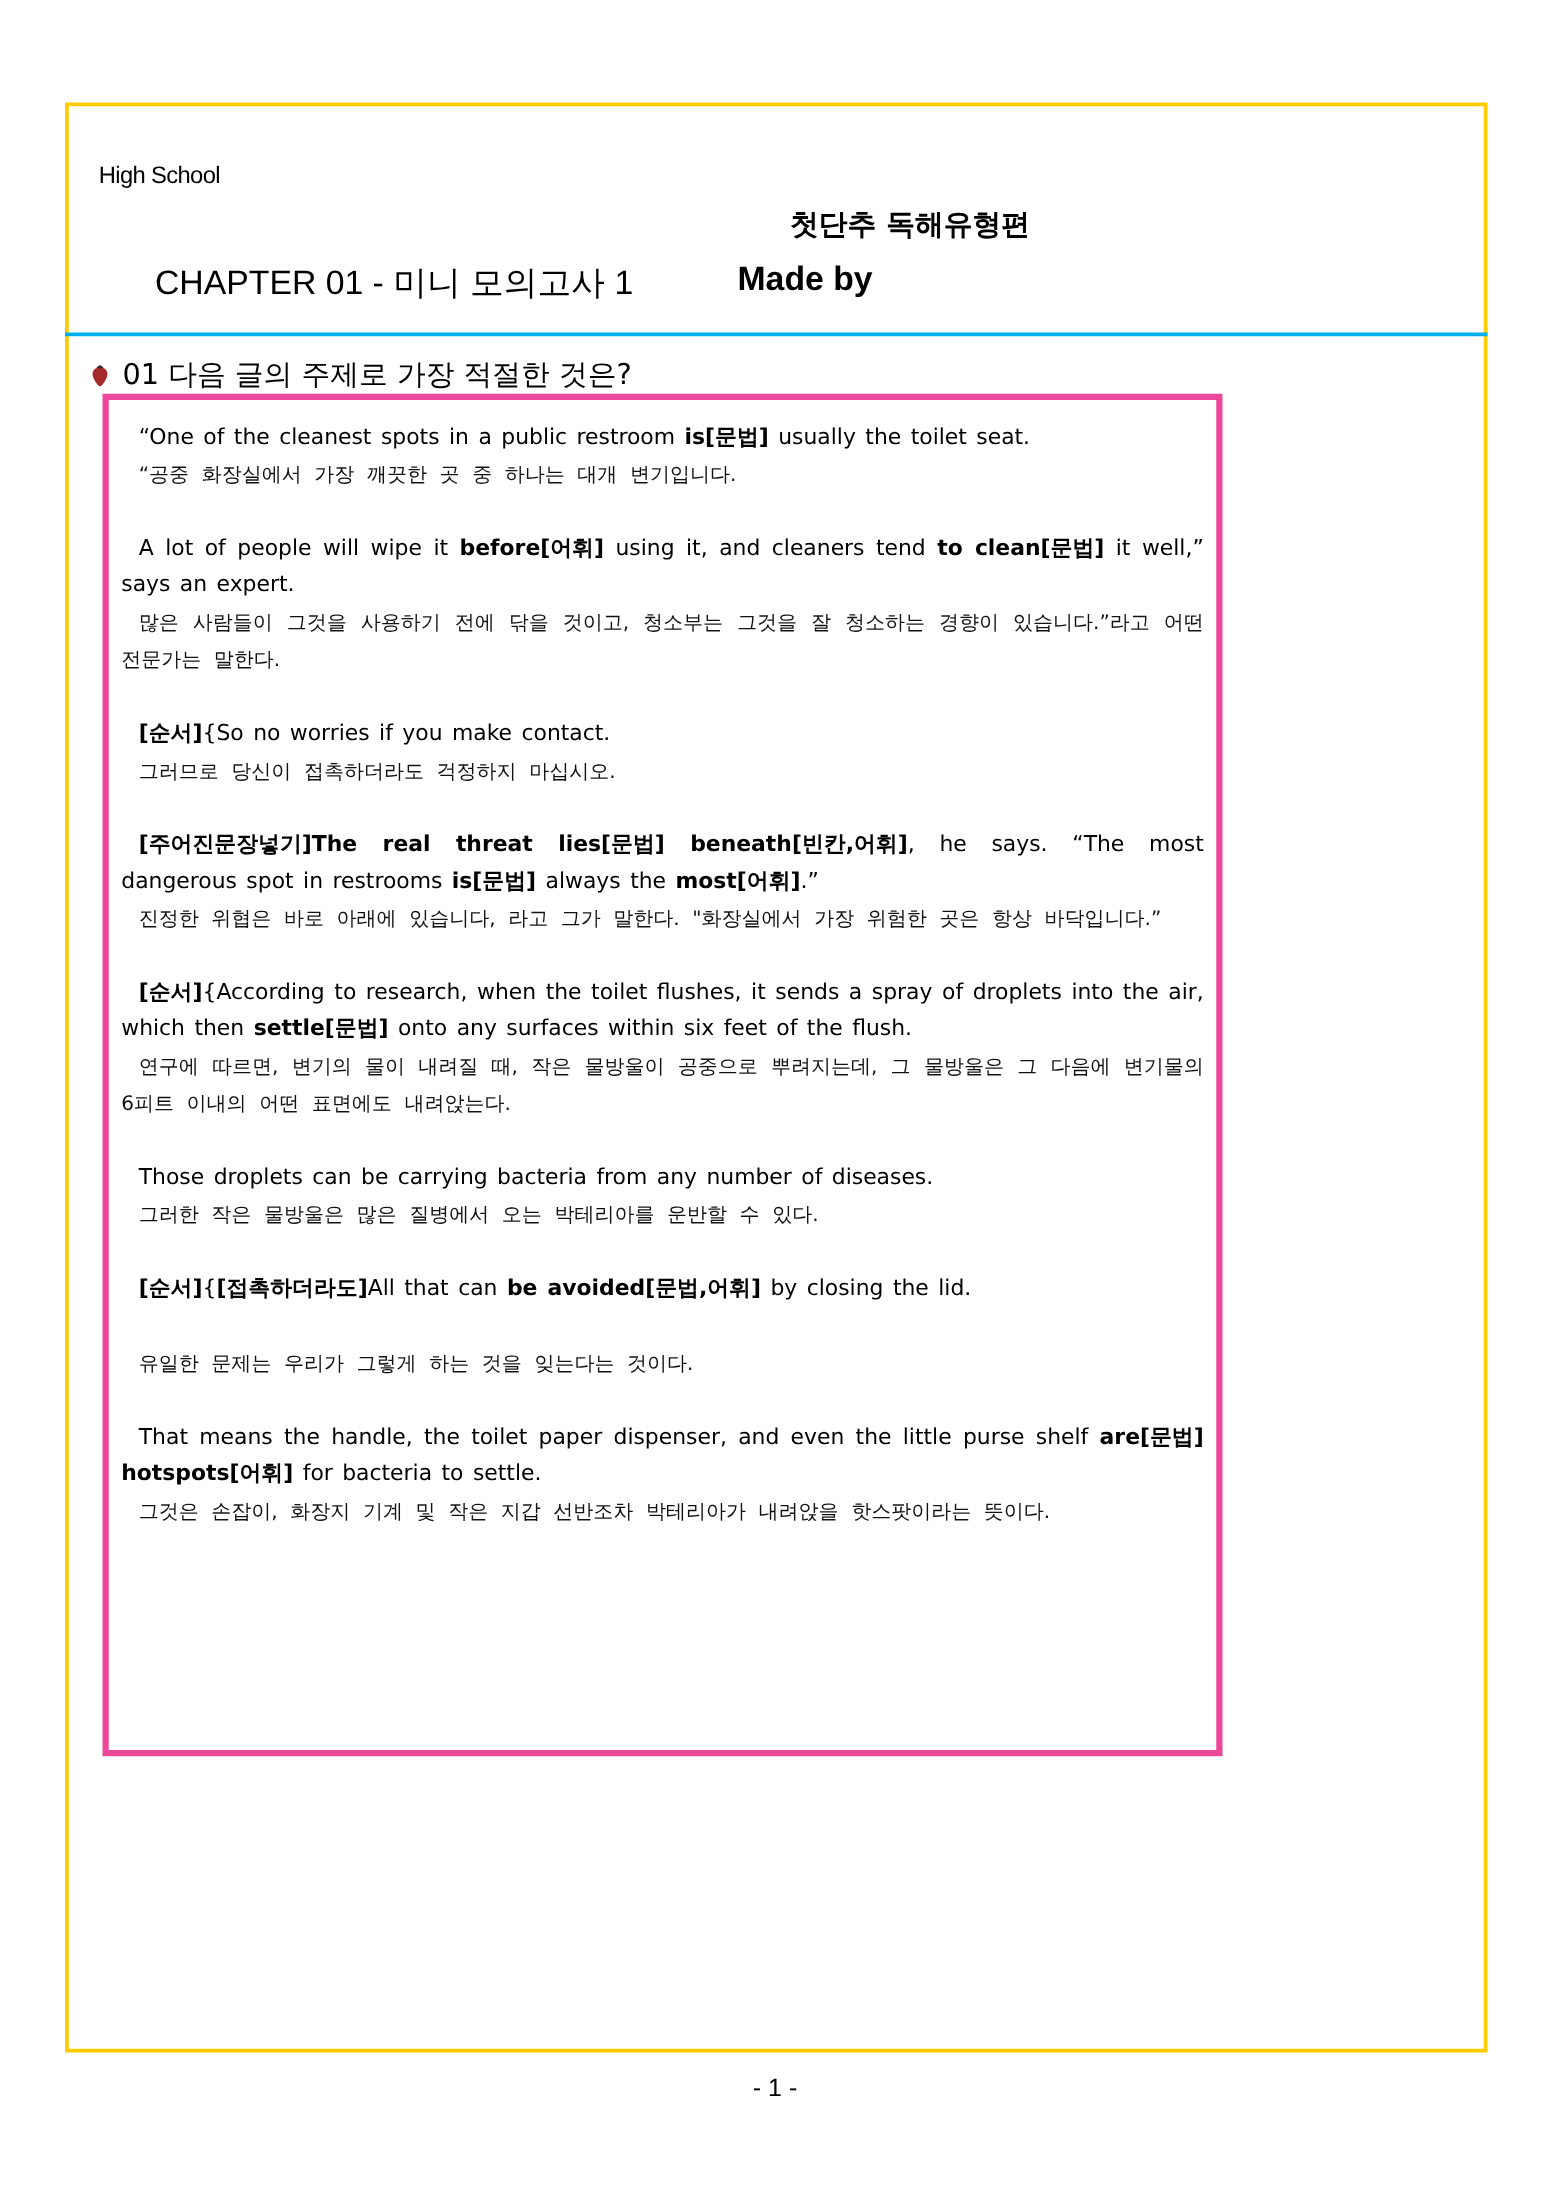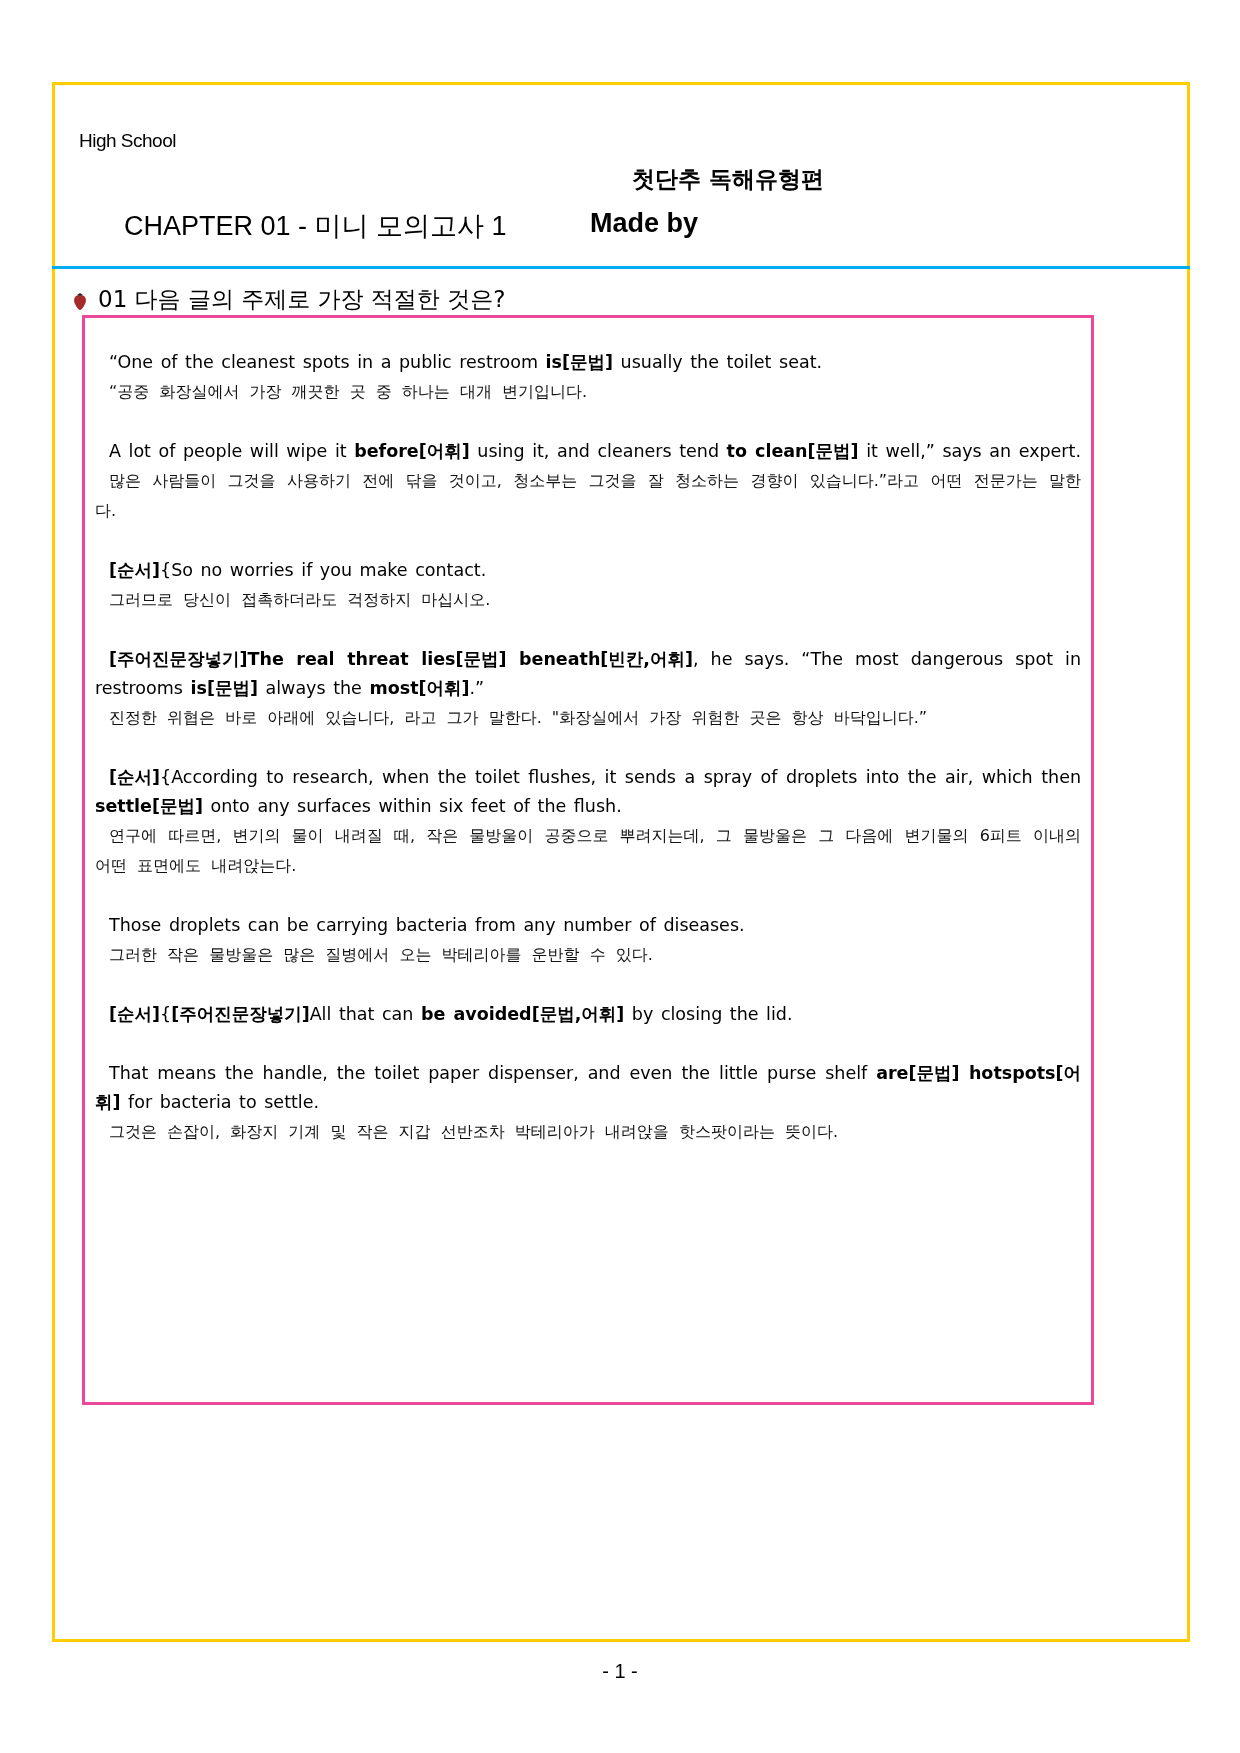--- a/index.html
+++ b/index.html
@@ -29,23 +29,23 @@
     }
     .blue-rule {
       position: absolute; left: 52px; top: 266px; width: 1138px; height: 3px; background: #00AEEF;
     }
     .question {
       position: absolute; left: 72px; top: 284px; display: flex; align-items: center;
       font-size: 23px;
     }
     .q-icon { width: 16px; height: 20px; margin-right: 10px; display: inline-block; }
     .passage {
-      position: absolute; left: 82px; top: 315px; width: 1012px; height: 1090px;
-      border: 3px solid #ec4899; box-sizing: border-box;
-      padding: 30px 10px 0 10px;
+      position: absolute; left: 82px; top: 315px; width: 896px; height: 1090px;
+      border: 5px solid #ec4899; box-sizing: border-box;
+      padding: 16px 10px 0 10px;
     }
     .para { margin-bottom: 30px; }
     .en {
       font-family: "DejaVu Sans", sans-serif; font-size: 17.5px; line-height: 29px;
       text-align: justify; text-indent: 14px; word-spacing: 2px;
     }
     .en b { font-weight: bold; }
     .ko {
       font-family: "DejaVu Sans", sans-serif; font-size: 16px; line-height: 30px;
       text-align: justify; text-indent: 14px; word-spacing: 5px; color: #111;
@@ -96,23 +96,24 @@
     </div>
     <div class="para">
       <div class="en"><b>[순서]</b><span>{According to research, when the toilet flushes, it sends a spray of droplets into the air, which then </span><b>settle[문법]</b><span> onto any surfaces within six feet of the flush.</span></div>
       <div class="ko">연구에 따르면, 변기의 물이 내려질 때, 작은 물방울이 공중으로 뿌려지는데, 그 물방울은 그 다음에 변기물의 6피트 이내의 어떤 표면에도 내려앉는다.</div>
     </div>
     <div class="para">
       <div class="en"><span>Those droplets can be carrying bacteria from any number of diseases.</span></div>
       <div class="ko">그러한 작은 물방울은 많은 질병에서 오는 박테리아를 운반할 수 있다.</div>
     </div>
     <div class="para">
-      <div class="en"><b>[순서]</b><span>{</span><b>[주어진문장넣기]</b><span>All that can </span><b>be avoided[문법,어휘]</b><span> by closing the lid.</span></div>
+      <div class="en"><b>[순서]</b><span>{</span><b>[접촉하더라도]</b><span>All that can </span><b>be avoided[문법,어휘]</b><span> by closing the lid.</span></div>
     </div>
     <div class="para">
+      <div class="ko">유일한 문제는 우리가 그렇게 하는 것을 잊는다는 것이다.</div>
     </div>
     <div class="para">
       <div class="en"><span>That means the handle, the toilet paper dispenser, and even the little purse shelf </span><b>are[문법] hotspots[어휘]</b><span> for bacteria to settle.</span></div>
       <div class="ko">그것은 손잡이, 화장지 기계 및 작은 지갑 선반조차 박테리아가 내려앉을 핫스팟이라는 뜻이다.</div>
     </div>
   </div>
 
 <div class="page-num">- 1 -</div>
 
 </body></html>

